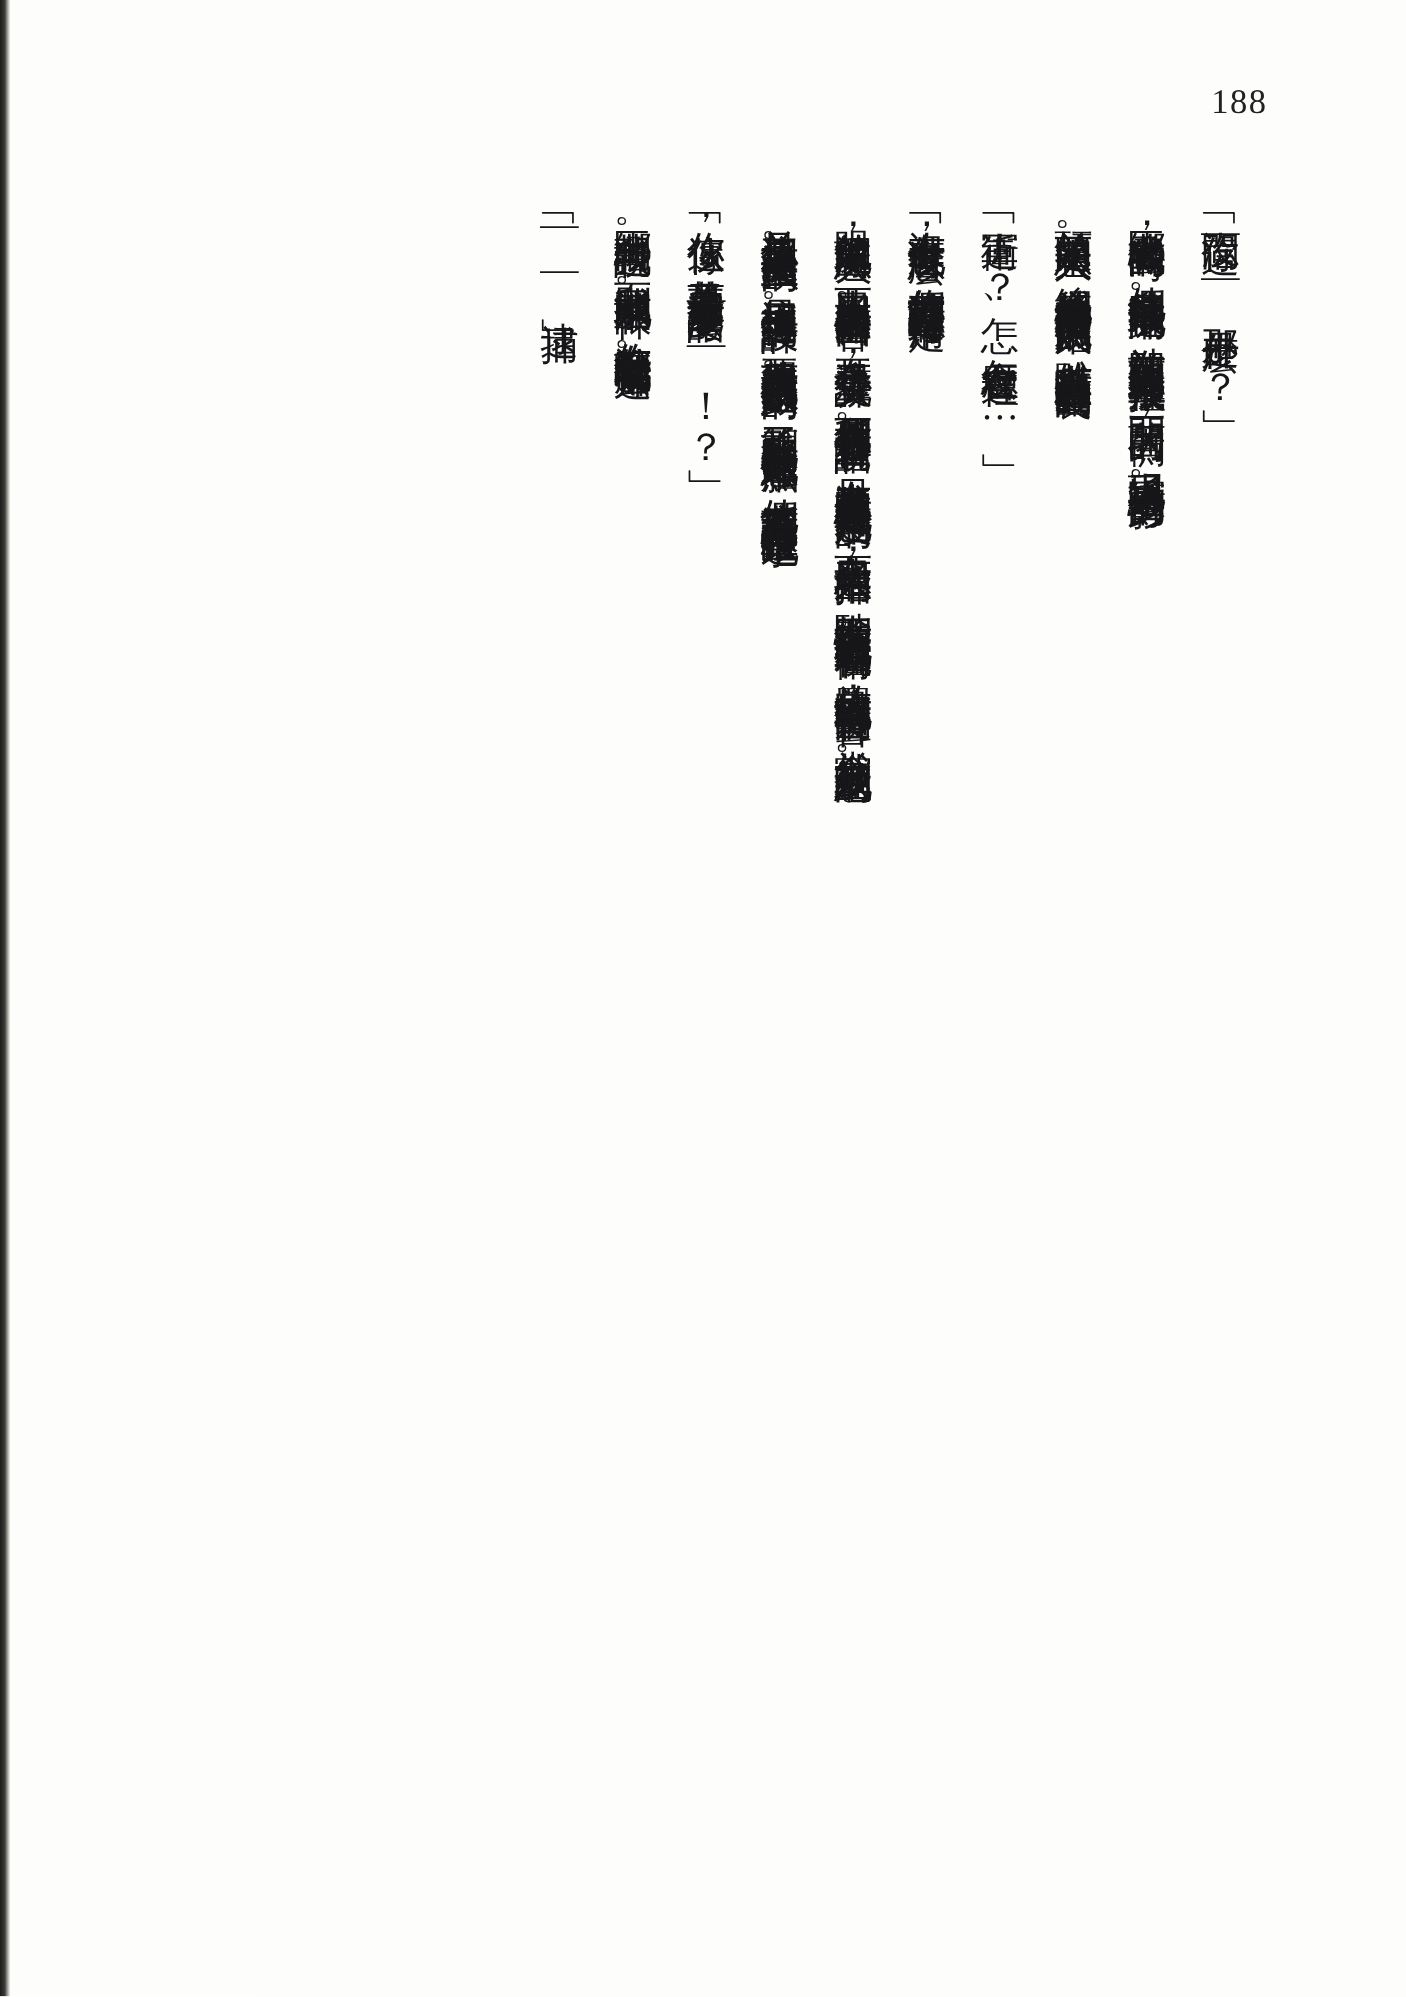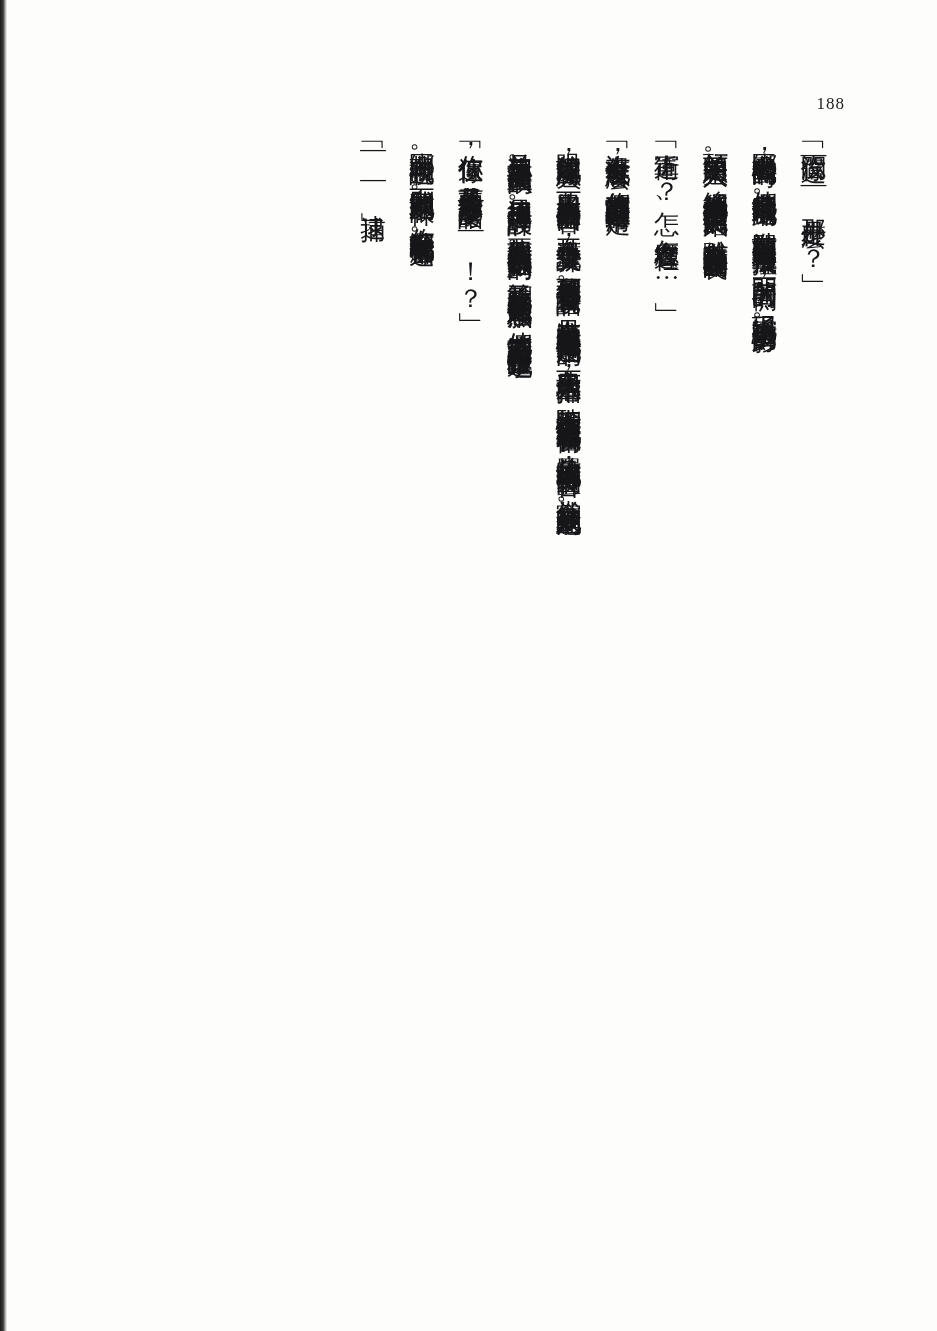--- a/index.html
+++ b/index.html
@@ -24,25 +24,24 @@
     left: 0;
     top: 0;
     width: 7px;
     height: 100%;
     background: linear-gradient(to right, #1b1b1b 0%, #3a3a38 45%, #bdbdb8 80%, #fdfdfb 100%);
   }
   .page-number {
     position: absolute;
     top: 55px;
     right: 92px;
-    font-size: 17px;
+    font-size: 23px;
     color: #222;
     letter-spacing: 1px;
     font-family: "Liberation Serif", serif;
-    margin-top: 39px;
   }
   
   .text-block {
     position: absolute;
     top: 108px;
     right: 100px;
     height: 1160px;
     width: 730px;
     writing-mode: vertical-rl;
     -webkit-writing-mode: vertical-rl;

